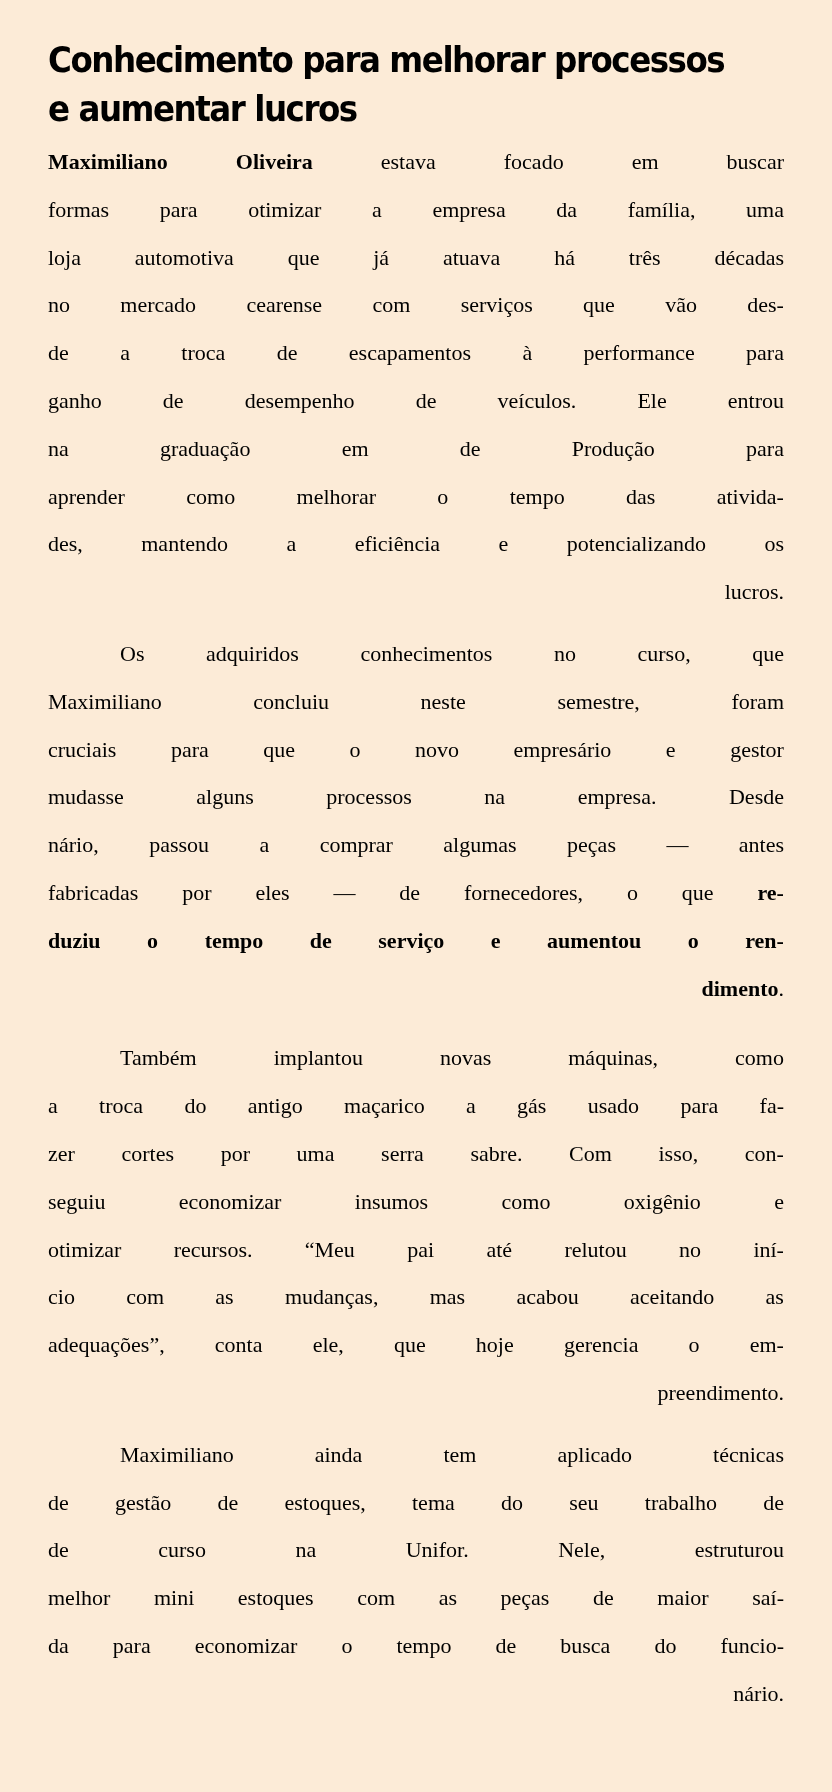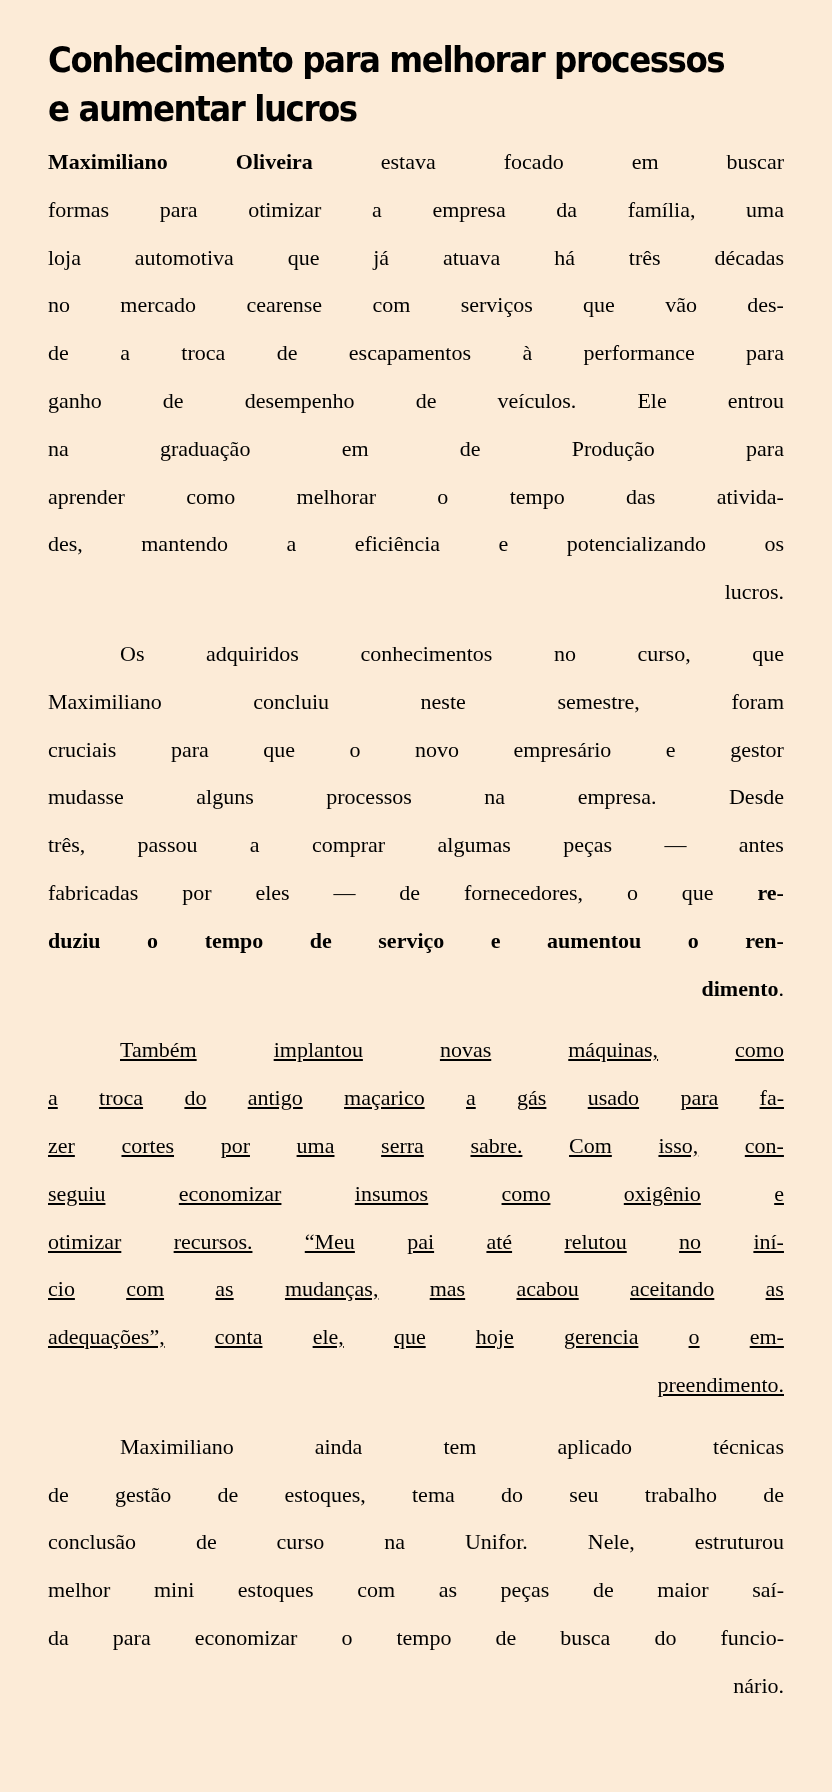--- a/index.html
+++ b/index.html
@@ -33,21 +33,21 @@
   }
   .title .line { display: block; white-space: nowrap; }
   .para {
     font-family: "Liberation Serif", serif;
     font-size: 22px;
     line-height: 47.8px;
     margin: 0;
   }
   .p1 { margin-top: 4px; }
   .p2 { margin-top: 14px; }
-  .p3 { margin-top: 14px; text-decoration: underline; }
+  .p3 { margin-top: 22px; }
   .p4 { margin-top: 14px; }
   b { font-weight: bold; }
   
   .jline {
     display: flex;
     justify-content: space-between;
     white-space: nowrap;
     height: 47.8px;
   }
   .jline.last { justify-content: flex-end; gap: 0.26em; }
@@ -177,21 +177,21 @@
       </div>
       <div class="jline">
         <span>mudasse</span>
         <span>alguns</span>
         <span>processos</span>
         <span>na</span>
         <span>empresa.</span>
         <span>Desde</span>
       </div>
       <div class="jline">
-        <span>três,</span>
+        <span>nário,</span>
         <span>passou</span>
         <span>a</span>
         <span>comprar</span>
         <span>algumas</span>
         <span>peças</span>
         <span>—</span>
         <span>antes</span>
       </div>
       <div class="jline">
         <span>fabricadas</span>
@@ -305,21 +305,20 @@
         <span>gestão</span>
         <span>de</span>
         <span>estoques,</span>
         <span>tema</span>
         <span>do</span>
         <span>seu</span>
         <span>trabalho</span>
         <span>de</span>
       </div>
       <div class="jline">
-        <span>conclusão</span>
         <span>de</span>
         <span>curso</span>
         <span>na</span>
         <span>Unifor.</span>
         <span>Nele,</span>
         <span>estruturou</span>
       </div>
       <div class="jline">
         <span>melhor</span>
         <span>mini</span>

